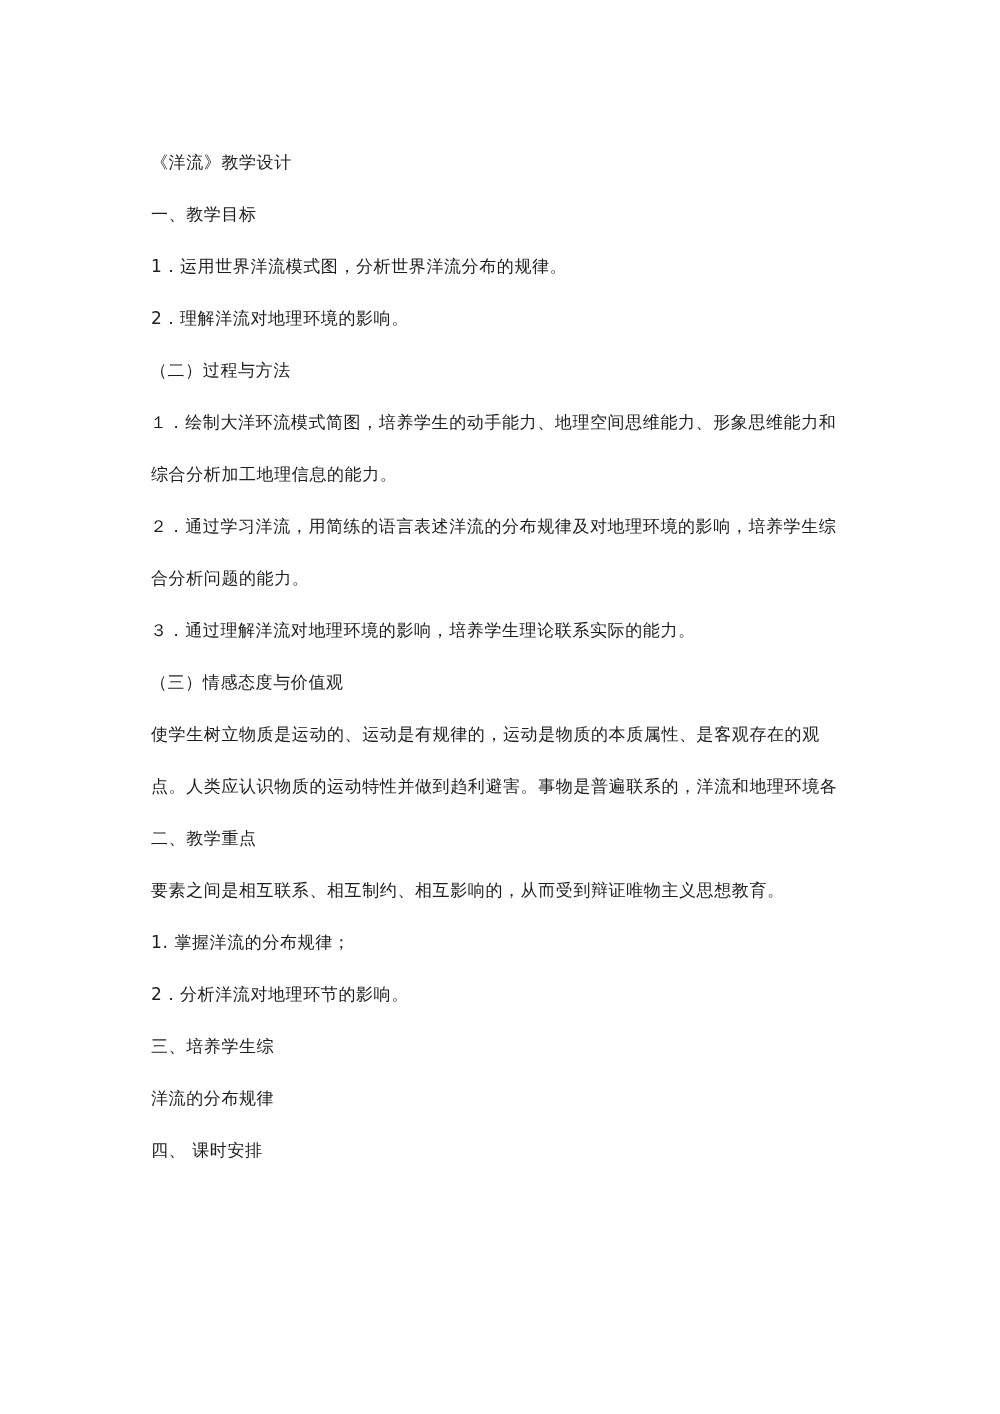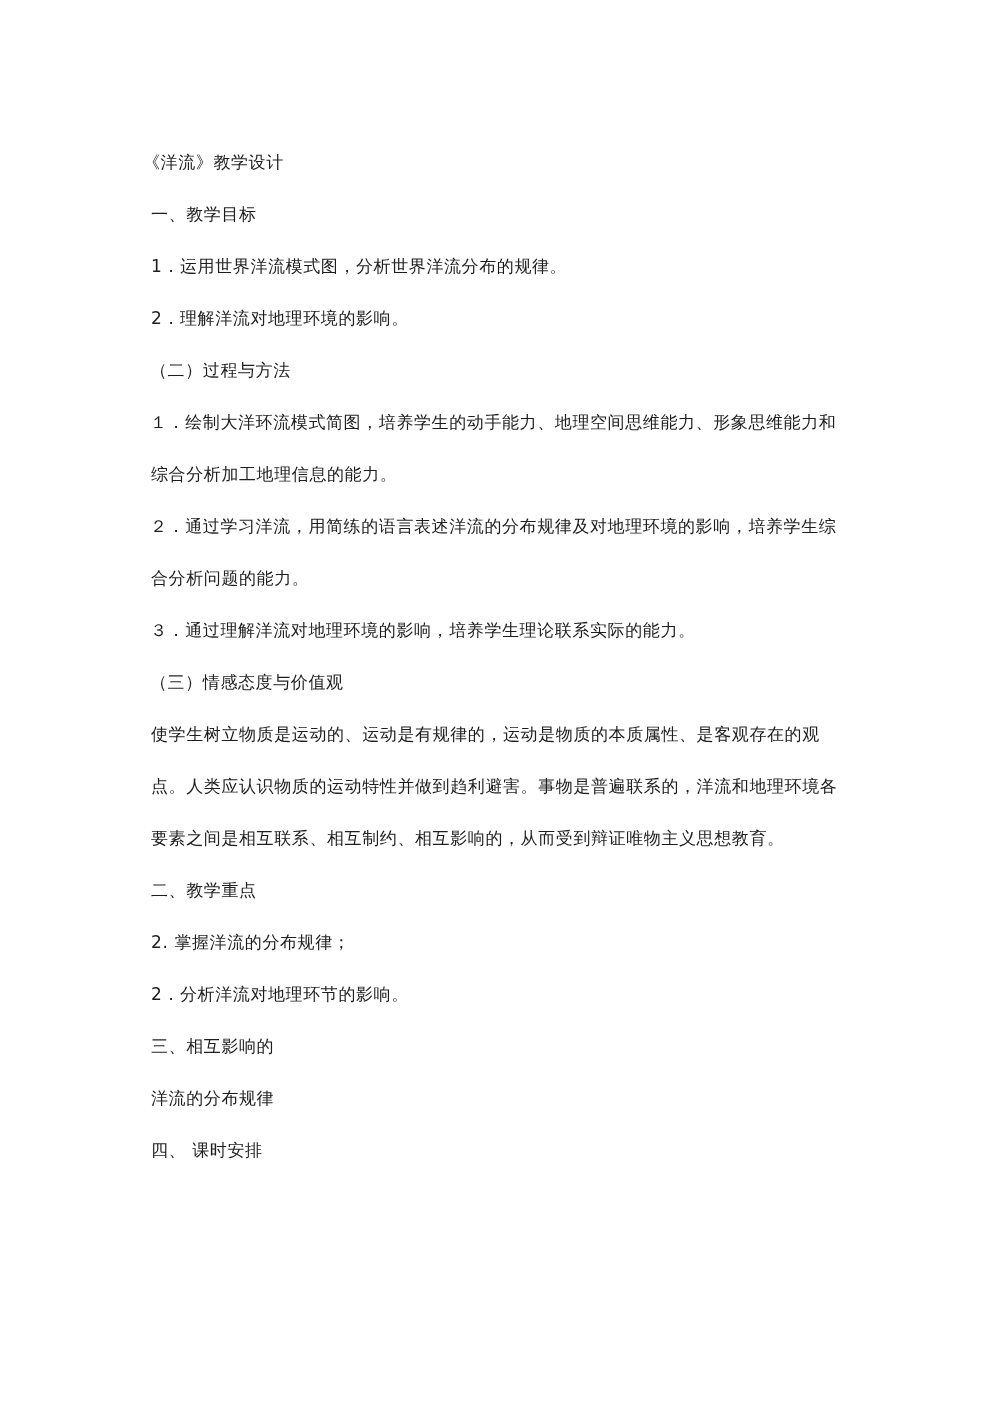--- a/index.html
+++ b/index.html
@@ -46,21 +46,21 @@
   .line.flush {
     margin-left: 8px;
   }
 
   
   .line.indent {
     margin-left: 7px;
   }
 
   .line.title {
-    margin-left: 0;
+    margin-left: 8px;
   }
 </style>
 </head>
 <body>
 
 <div class="page">
   <div class="doc-body">
 
     <div class="line title flush">《洋流》教学设计</div>
 
@@ -82,29 +82,29 @@
     <div class="line flush">合分析问题的能力。</div>
 
     <div class="line indent">３．通过理解洋流对地理环境的影响，培养学生理论联系实际的能力。</div>
 
     <div class="line indent">（三）情感态度与价值观</div>
 
     <div class="line flush">使学生树立物质是运动的、运动是有规律的，运动是物质的本质属性、是客观存在的观</div>
 
     <div class="line flush">点。人类应认识物质的运动特性并做到趋利避害。事物是普遍联系的，洋流和地理环境各</div>
 
+    <div class="line flush">二、教学重点</div>
+
     <div class="line flush">要素之间是相互联系、相互制约、相互影响的，从而受到辩证唯物主义思想教育。</div>
 
-    <div class="line flush">二、教学重点</div>
-
-    <div class="line flush">2. 掌握洋流的分布规律；</div>
+    <div class="line flush">1. 掌握洋流的分布规律；</div>
 
     <div class="line flush">2．分析洋流对地理环节的影响。</div>
 
-    <div class="line flush">三、相互影响的</div>
+    <div class="line flush">三、培养学生综</div>
 
     <div class="line flush">洋流的分布规律</div>
 
     <div class="line flush">四、 课时安排</div>
 
 
   </div>
 </div>
 
 </body></html>

